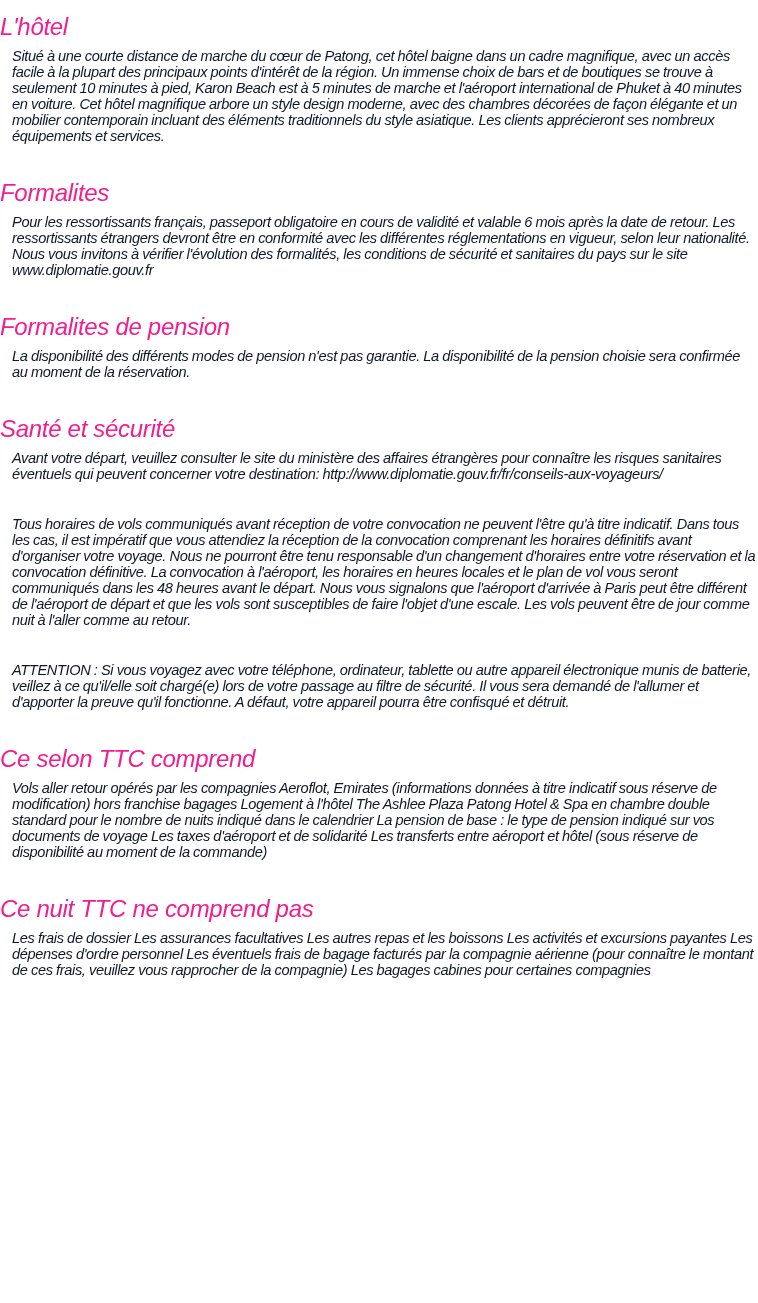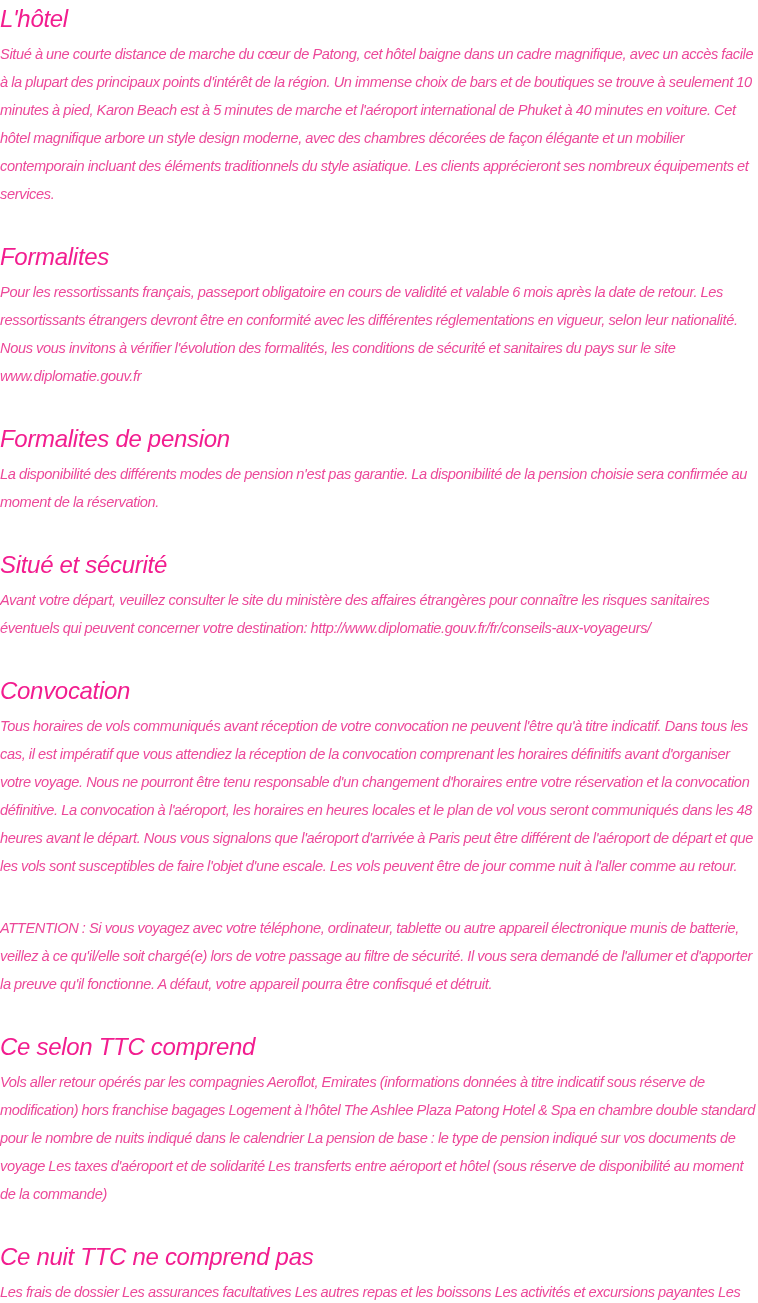--- a/index.html
+++ b/index.html
@@ -12,41 +12,42 @@
       height: 1303px;
       overflow: hidden;
       font-family: "Liberation Sans", "DejaVu Sans", sans-serif;
     }
     .doc {
       width: 758px;
       padding: 0;
       margin: 0;
     }
     .section {
-      margin: 4px 0 34px 0;
+      margin: 12px 0 34px 0;
     }
     .section h2 {
       margin: 0;
       padding: 0;
       font-style: italic;
       font-weight: normal;
       font-size: 24px;
       line-height: 30px;
       color: #f21d8f;
       letter-spacing: -0.3px;
       height: 31px;
     }
     .section p {
       margin: 5px 0 0 0;
       font-style: italic;
       font-size: 14.6px;
-      line-height: 28px;
-      color: #ec4899;
+      line-height: 16px;
+      color: #0f172a;
       letter-spacing: -0.35px;
       word-spacing: -0.3px;
+      padding-left: 12px;
     }
   </style>
 </head>
 <body>
 
 <div class="doc">
 
   <section class="section">
     <h2>L'hôtel</h2>
     <p>Situé à une courte distance de marche du cœur de Patong, cet hôtel baigne dans un cadre magnifique, avec un accès facile à la plupart des principaux points d'intérêt de la région. Un immense choix de bars et de boutiques se trouve à seulement 10 minutes à pied, Karon Beach est à 5 minutes de marche et l'aéroport international de Phuket à 40 minutes en voiture. Cet hôtel magnifique arbore un style design moderne, avec des chambres décorées de façon élégante et un mobilier contemporain incluant des éléments traditionnels du style asiatique. Les clients apprécieront ses nombreux équipements et services.</p>
@@ -56,26 +57,25 @@
     <h2>Formalites</h2>
     <p>Pour les ressortissants français, passeport obligatoire en cours de validité et valable 6 mois après la date de retour. Les ressortissants étrangers devront être en conformité avec les différentes réglementations en vigueur, selon leur nationalité. Nous vous invitons à vérifier l'évolution des formalités, les conditions de sécurité et sanitaires du pays sur le site www.diplomatie.gouv.fr</p>
   </section>
 
   <section class="section">
     <h2>Formalites de pension</h2>
     <p>La disponibilité des différents modes de pension n'est pas garantie. La disponibilité de la pension choisie sera confirmée au moment de la réservation.</p>
   </section>
 
   <section class="section">
-    <h2>Situé et sécurité</h2>
+    <h2>Santé et sécurité</h2>
     <p>Avant votre départ, veuillez consulter le site du ministère des affaires étrangères pour connaître les risques sanitaires éventuels qui peuvent concerner votre destination: http://www.diplomatie.gouv.fr/fr/conseils-aux-voyageurs/</p>
   </section>
 
   <section class="section">
-    <h2>Convocation</h2>
     <p>Tous horaires de vols communiqués avant réception de votre convocation ne peuvent l'être qu'à titre indicatif. Dans tous les cas, il est impératif que vous attendiez la réception de la convocation comprenant les horaires définitifs avant d'organiser votre voyage. Nous ne pourront être tenu responsable d'un changement d'horaires entre votre réservation et la convocation définitive. La convocation à l'aéroport, les horaires en heures locales et le plan de vol vous seront communiqués dans les 48 heures avant le départ. Nous vous signalons que l'aéroport d'arrivée à Paris peut être différent de l'aéroport de départ et que les vols sont susceptibles de faire l'objet d'une escale. Les vols peuvent être de jour comme nuit à l'aller comme au retour.</p>
   </section>
 
   <section class="section">
     <p>ATTENTION : Si vous voyagez avec votre téléphone, ordinateur, tablette ou autre appareil électronique munis de batterie, veillez à ce qu'il/elle soit chargé(e) lors de votre passage au filtre de sécurité. Il vous sera demandé de l'allumer et d'apporter la preuve qu'il fonctionne. A défaut, votre appareil pourra être confisqué et détruit.</p>
   </section>
 
   <section class="section">
     <h2>Ce selon TTC comprend</h2>
     <p>Vols aller retour opérés par les compagnies Aeroflot, Emirates (informations données à titre indicatif sous réserve de modification) hors franchise bagages Logement à l'hôtel The Ashlee Plaza Patong Hotel &amp; Spa en chambre double standard pour le nombre de nuits indiqué dans le calendrier La pension de base : le type de pension indiqué sur vos documents de voyage Les taxes d'aéroport et de solidarité Les transferts entre aéroport et hôtel (sous réserve de disponibilité au moment de la commande)</p>

